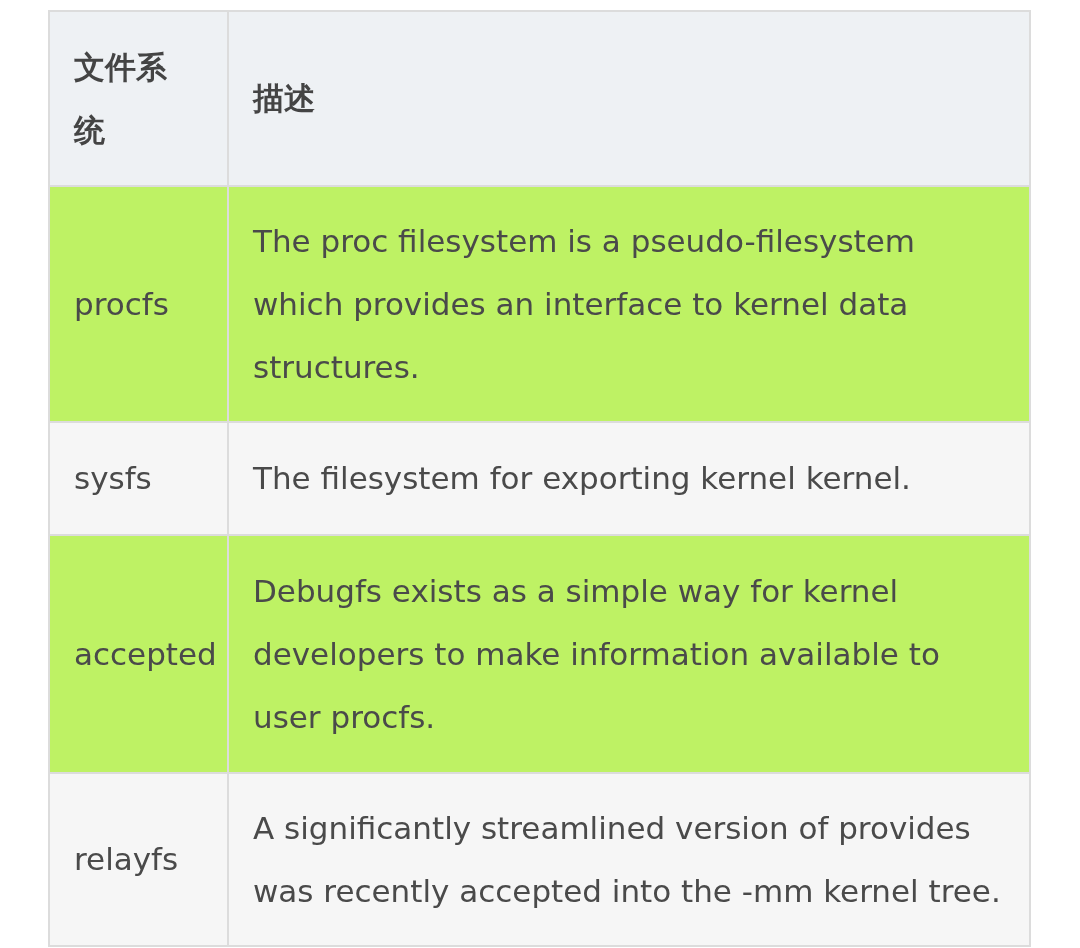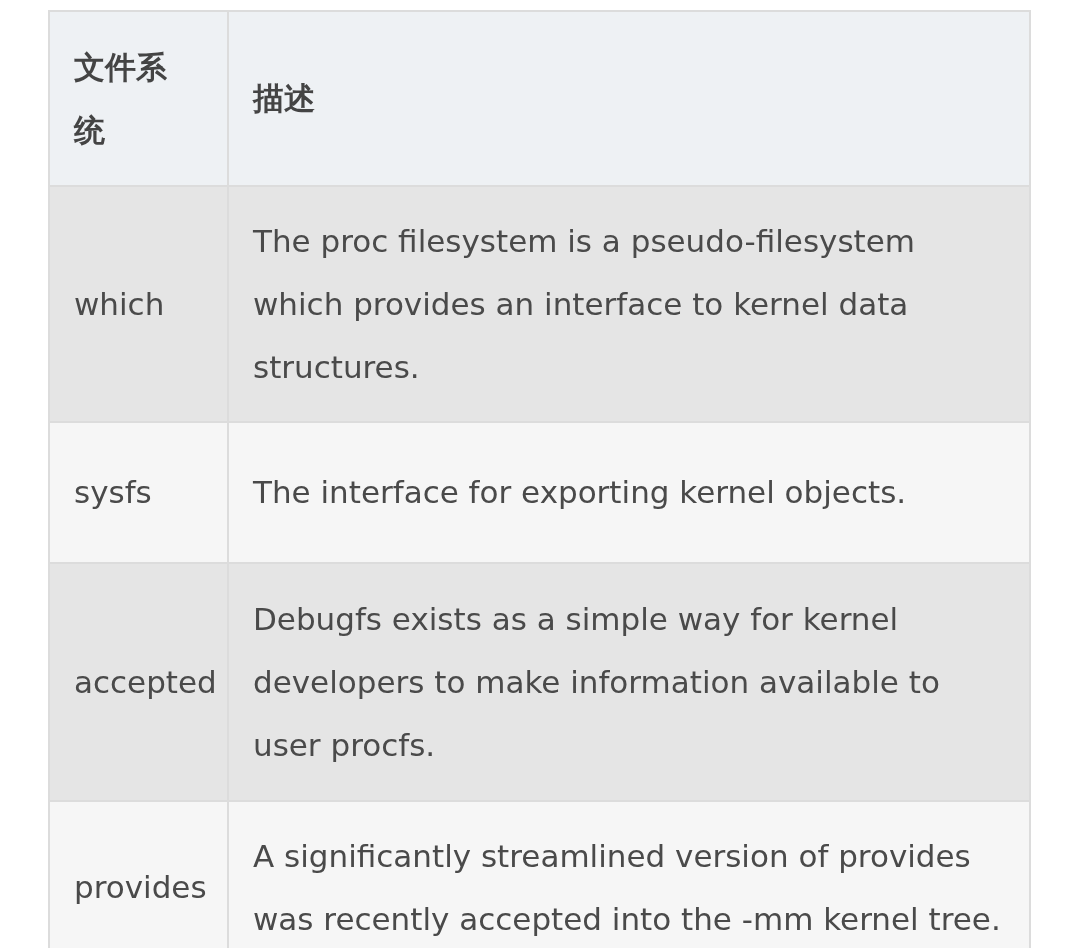--- a/index.html
+++ b/index.html
@@ -4,48 +4,48 @@
 <style>
   html, body { margin:0; padding:0; background:#ffffff; }
   body { width:1080px; height:948px; overflow:hidden; position:relative;
          font-family:"DejaVu Sans","Liberation Sans",sans-serif; color:#4a4a4a; }
   table.fs { position:absolute; left:48px; top:10px; width:983px;
              border-collapse:collapse; table-layout:fixed; }
   table.fs td, table.fs th { border:2px solid #dcdcdc; padding:0 24px; vertical-align:middle;
              text-align:left; font-size:31px; line-height:63px; font-weight:normal; }
   table.fs th { background:#eef1f4; font-weight:bold; color:#444; }
   tr.r-even td { background:#f6f6f6; }
-  tr.r-odd td { background:#e5e5e5; }
+  tr.r-odd td { background:#bef264; }
   col.c1 { width:179px; }
 </style>
 </head>
 <body>
 
 <table class="fs">
   <colgroup>
       <col class="c1">
       <col>
     </colgroup>
   <thead>
     <tr style="height:175px;">
       <th style="padding-right:40px;">文件系统</th>
       <th>描述</th>
     </tr>
   </thead>
   <tbody>
     <tr class="r-odd" style="height:236px;">
-      <td>which</td>
+      <td>procfs</td>
       <td>The proc filesystem is a pseudo-filesystem which provides an interface to kernel data structures.</td>
     </tr>
-    <tr class="r-even" style="height:141px;">
+    <tr class="r-even" style="height:113px;">
       <td>sysfs</td>
-      <td>The interface for exporting kernel objects.</td>
+      <td>The filesystem for exporting kernel kernel.</td>
     </tr>
     <tr class="r-odd" style="height:238px;">
       <td>accepted</td>
       <td>Debugfs exists as a simple way for kernel developers to make information available to user procfs.</td>
     </tr>
     <tr class="r-even" style="height:173px;">
-      <td>provides</td>
+      <td>relayfs</td>
       <td>A significantly streamlined version of provides was recently accepted into the -mm kernel tree.</td>
     </tr>
   </tbody>
 </table>
 
 </body></html>

